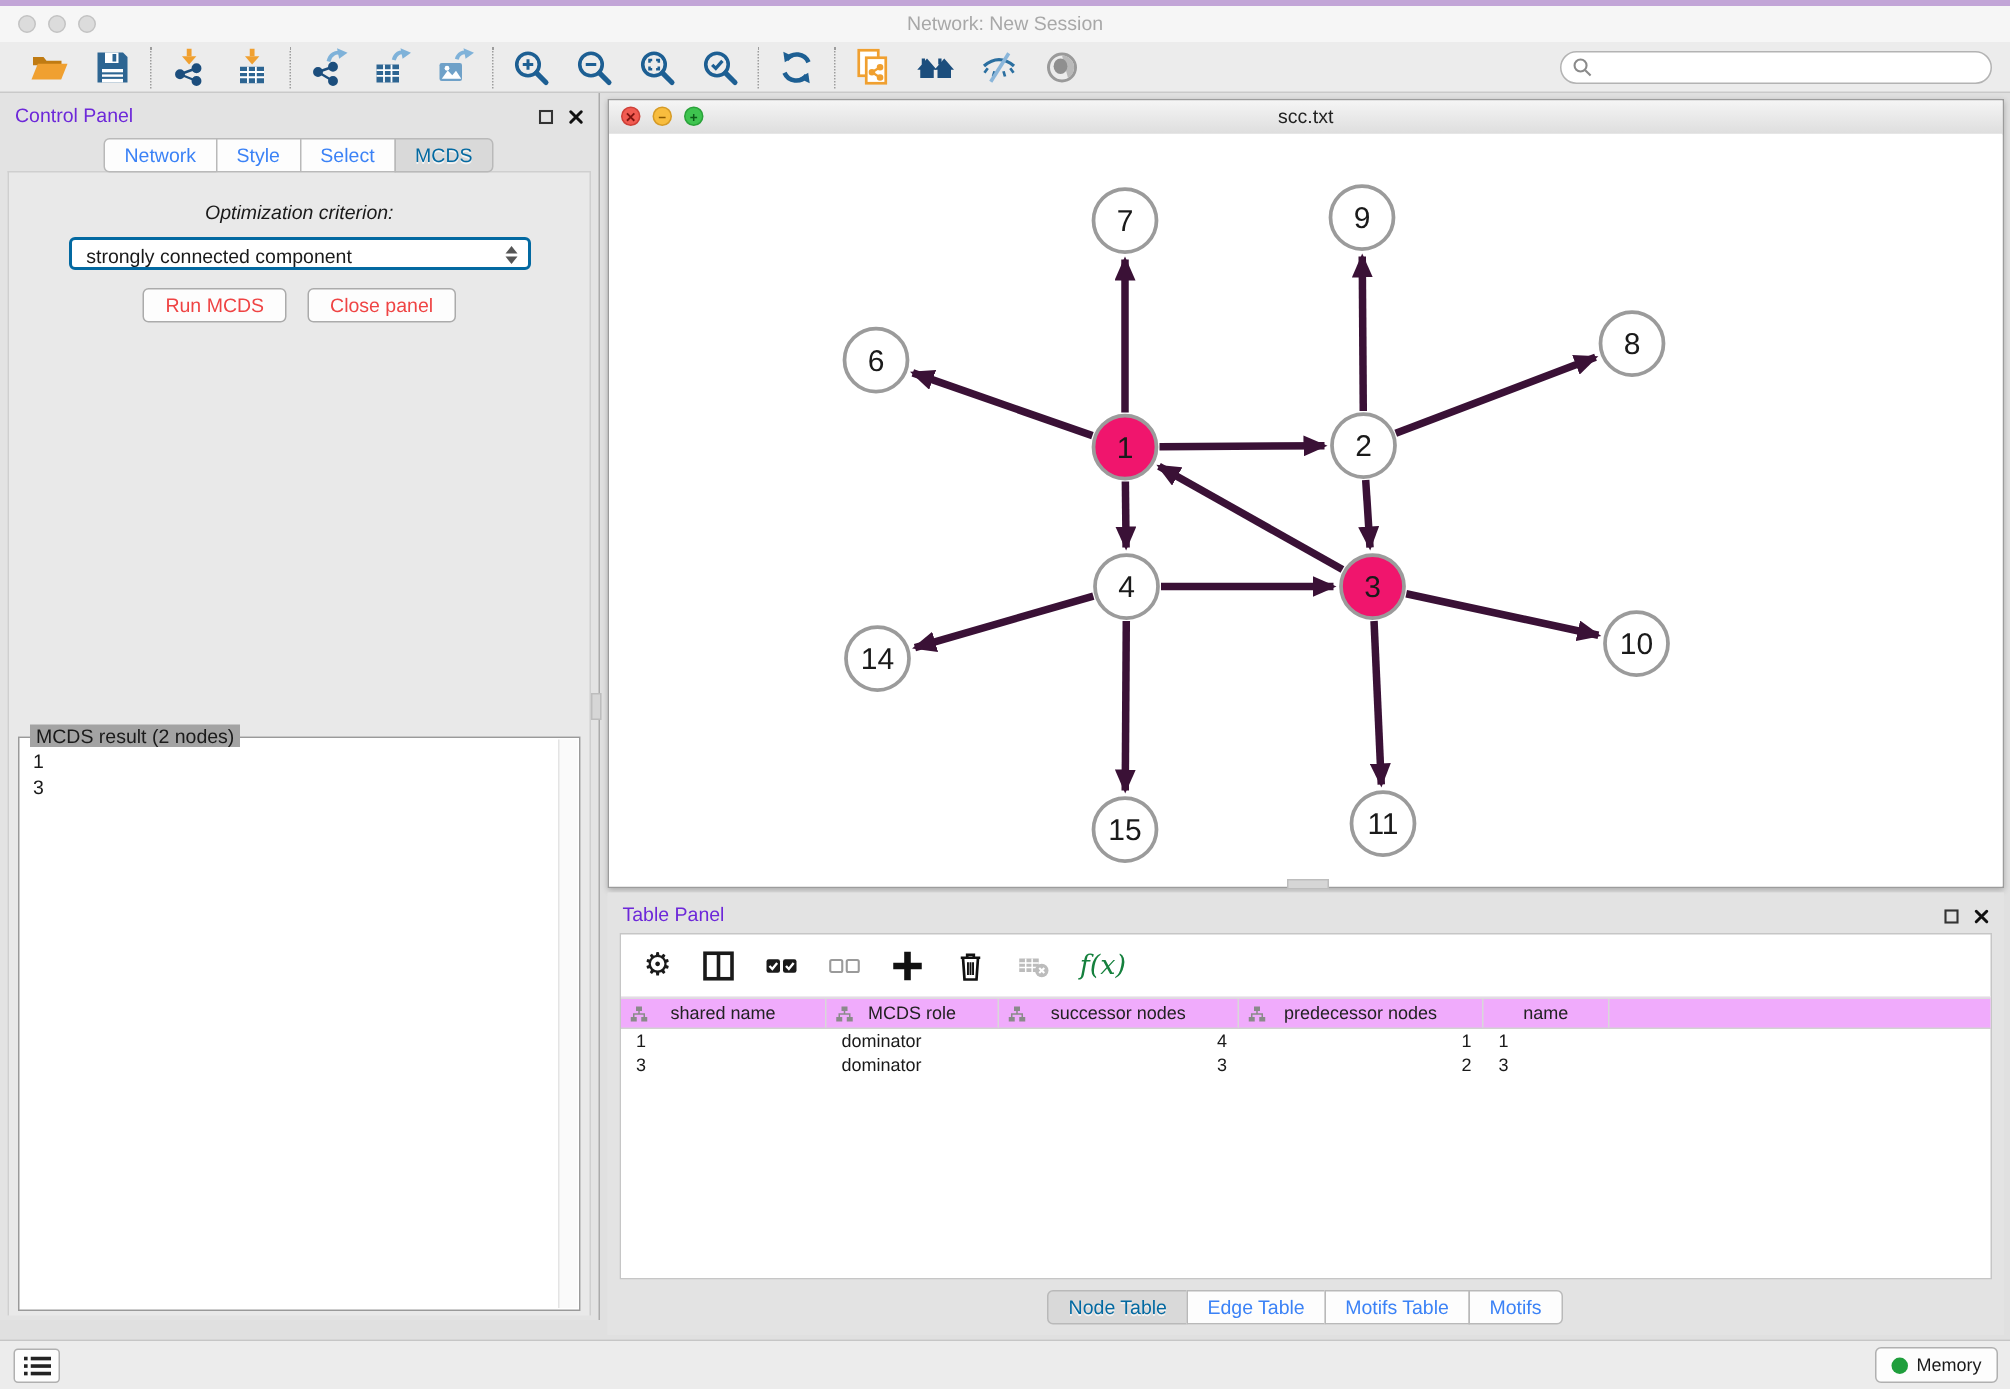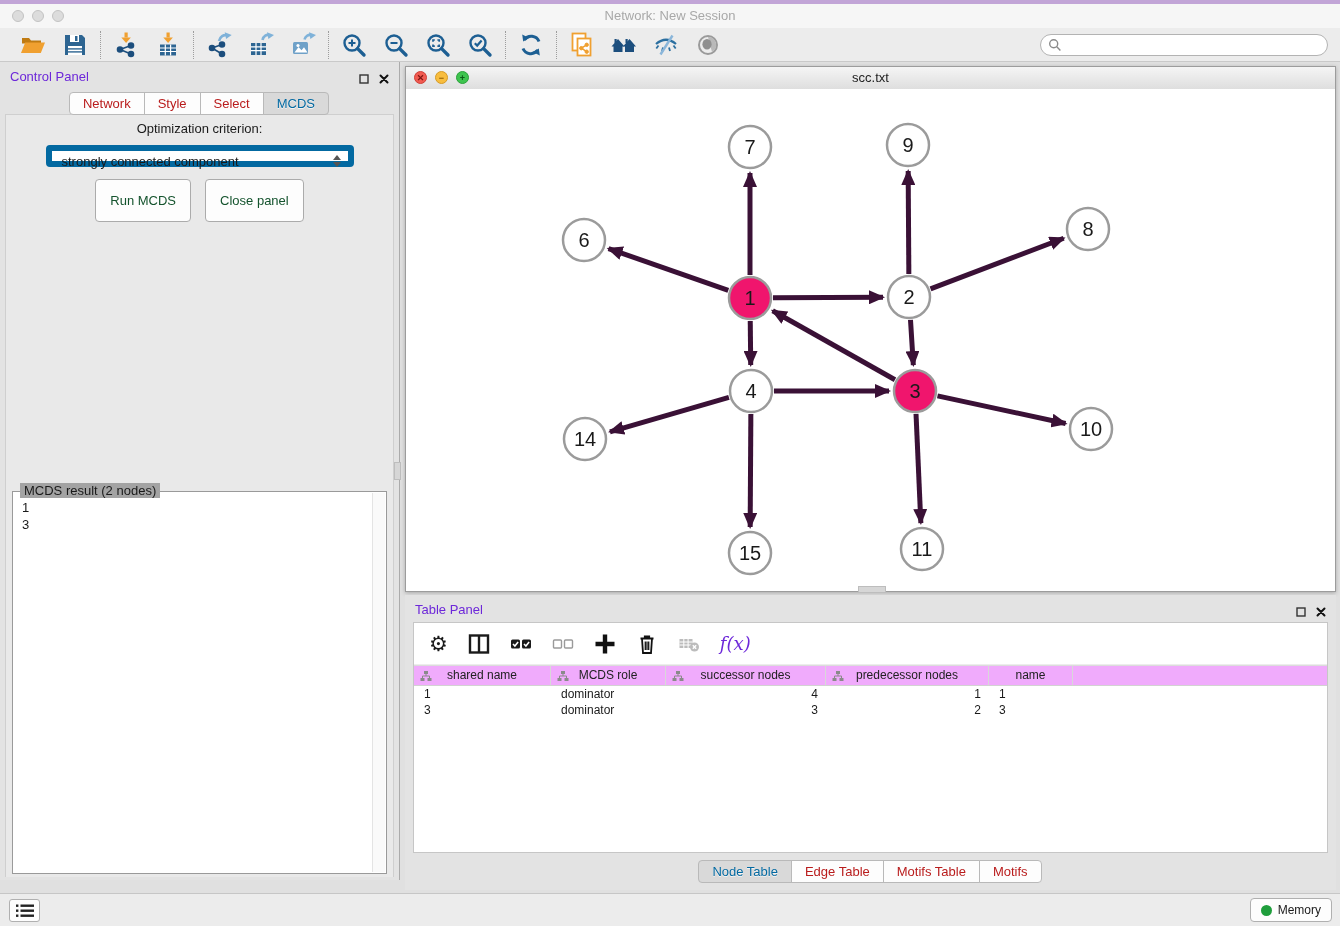--- a/index.html
+++ b/index.html
@@ -24,36 +24,36 @@
                 padding:0 8px 0 26px;font-size:13px;outline:none;box-sizing:border-box;font-family:inherit;}
   .search-mag{position:absolute;left:8px;top:4px;}
   
   .control-panel{position:absolute;left:0;top:62px;width:400px;height:818px;background:#e3e3e3;
                  border-right:1px solid #ababab;box-sizing:border-box;}
   .panel-head{position:relative;height:28px;}
   .panel-title{position:absolute;left:10px;top:7px;font-size:13px;color:#6d28d9;}
   .panel-btns{position:absolute;right:10px;top:8px;display:flex;gap:10px;align-items:center;}
   .cp-tabs{position:absolute;left:0;right:0;top:30px;display:flex;justify-content:center;z-index:2;}
   .tab{border:1px solid #b9b9b9;background:#fdfdfd;font-size:13px;padding:3px 13px;margin-left:-1px;
-       color:#b91c1c;cursor:default;}
+       color:#3b82f6;cursor:default;}
   .tab.first{border-radius:4px 0 0 4px;}
   .tab.last{border-radius:0 4px 4px 0;}
   .tab.active{background:#d9d9d9;color:#0369a1;text-shadow:0 1px 0 #f4f4f4;}
   .cp-body{position:absolute;left:5px;right:5px;top:52px;bottom:3px;background:#e9e9e9;
            border:1px solid #cfcfcf;border-bottom:none;}
-  .opt-label{text-align:center;margin-top:6px;font-size:13px;}
+  .opt-label{text-align:center;margin-top:19px;font-size:13px;font-style:italic;}
   .select-box{position:relative;margin:9px auto 0;width:308px;height:22px;background:#fff;
-              border:6px solid #0369a1;border-radius:4px;font-size:13px;line-height:22px;
+              border:2px solid #0369a1;border-radius:4px;font-size:13px;line-height:22px;
               padding-left:10px;box-sizing:border-box;}
   .stepper{position:absolute;right:7px;top:4px;display:flex;flex-direction:column;gap:2px;}
   .tri-up{width:0;height:0;border-left:4px solid transparent;border-right:4px solid transparent;border-bottom:5px solid #555;}
   .tri-dn{width:0;height:0;border-left:4px solid transparent;border-right:4px solid transparent;border-top:5px solid #555;}
   .btn-row{display:flex;justify-content:center;gap:14px;margin-top:12px;}
   .btn{background:#fdfdfd;border:1px solid #ababab;border-radius:4px;font-size:13px;
-       padding:13px 14px;font-family:inherit;color:#14532d;}
+       padding:3px 14px;font-family:inherit;color:#ef4444;}
   .result-box{position:absolute;left:6px;right:6px;top:376px;bottom:3px;background:#fff;
               border:1px solid #9a9a9a;}
   .result-legend{position:absolute;top:-9px;left:7px;background:#a3a3a3;padding:0 4px;font-size:13px;}
   .result-text{padding:7px 0 0 9px;font-size:13px;line-height:17px;}
   .result-scroll{position:absolute;top:1px;bottom:1px;right:1px;width:12px;background:#fafafa;border-left:1px solid #e4e4e4;}
   
   .grip-v{position:absolute;left:394px;top:462px;width:7px;height:18px;background:#d6d6d6;
           border:1px solid #bdbdbd;box-sizing:border-box;}
   
   .net-window{position:absolute;left:405px;top:66px;width:931px;height:526px;background:#fff;
@@ -70,21 +70,21 @@
   .net-canvas{position:absolute;left:0;right:0;top:22px;bottom:0;background:#fff;overflow:hidden;}
   .grip-h{position:absolute;left:452px;bottom:-2px;width:26px;height:5px;background:#d6d6d6;border:1px solid #bdbdbd;}
   
   .table-panel{position:absolute;left:405px;top:595px;width:931px;height:295px;background:#e3e3e3;}
   .tp-window{position:absolute;left:8px;right:8px;top:27px;bottom:37px;background:#fff;
              border:1px solid #c6c6c6;}
   .tp-toolbar{height:41px;display:flex;align-items:center;gap:20px;padding:0 15px;
               border-bottom:1px solid #ededed;}
   .ti{width:22px;height:22px;display:block;}
   .gear-char{font-size:21px;line-height:22px;color:#1a1a1a;}
-  .fx{font-family:"DejaVu Serif",serif;font-style:italic;font-size:18px;color:#6d28d9;}
+  .fx{font-family:"DejaVu Serif",serif;font-style:italic;font-size:18px;color:#15803d;}
   .tbl{font-size:12px;}
   .tbl-head{display:flex;background:#f0abfc;border-top:1px solid #dcdcdc;border-bottom:1px solid #d2d2d2;height:19px;}
   .th{position:relative;text-align:center;line-height:19px;border-right:1px solid #d8d8d8;box-sizing:border-box;color:#222;}
   .th .col-ic{position:absolute;left:6px;top:4px;}
   .tbl-row{display:flex;height:16px;line-height:16px;}
   .td{box-sizing:border-box;overflow:hidden;white-space:nowrap;}
   .c0{width:137px;}.c1{width:115px;}.c2{width:160px;}.c3{width:163px;}.c4{width:84px;}
   .cell-left{padding-left:10px;text-align:left;}
   .cell-right{padding-right:8px;text-align:right;}
   .tp-tabs{position:absolute;left:0;right:0;bottom:7px;display:flex;justify-content:center;}

